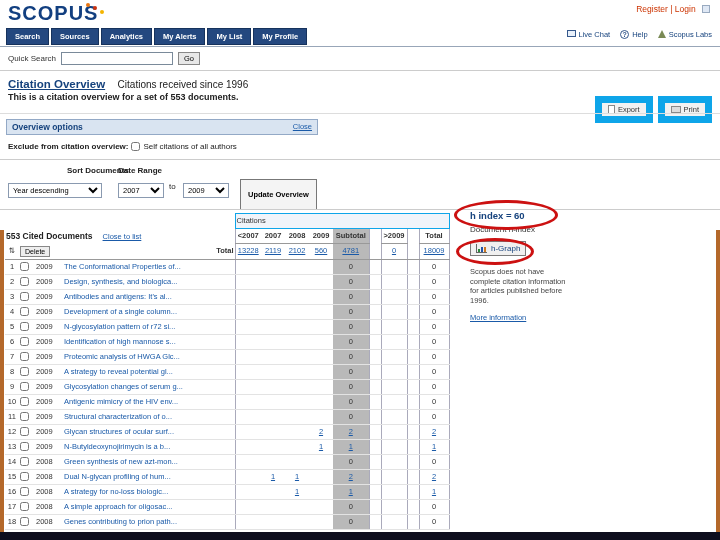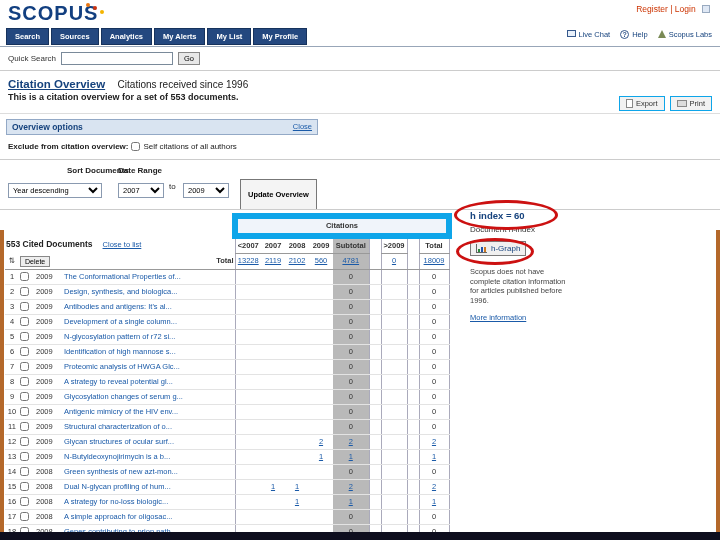--- a/index.html
+++ b/index.html
@@ -39,21 +39,21 @@
   .qs input { width:112px; height:13px; border:1px solid #7a8a9a; font-size:8px; padding:0 2px; }
   .qs .go { font-size:7.5px; border:1px solid #888; background:#e8e8e8; padding:1px 5px; cursor:pointer; }
 
   
   .title-row { position:absolute; left:8px; top:74px; }
   .page-title { font-size:11.5px; font-weight:bold; color:#15427d; text-decoration:underline; }
   .page-subtitle { font-size:10px; color:#222; margin-left:8px; }
   .desc { position:absolute; left:8px; top:92px; font-size:9px; font-weight:bold; color:#222; }
 
   .actions { position:absolute; right:8px; top:96px; display:flex; gap:5px; }
-  .action-btn { display:inline-flex; align-items:center; gap:3px; font-size:7.5px; color:#333; border:1px solid #0ea5e9; background:#f2f2f2; padding:2px 6px; cursor:pointer; }
+  .action-btn { display:inline-flex; align-items:center; gap:3px; font-size:7.5px; color:#333; border:7px solid #0ea5e9; background:#f2f2f2; padding:2px 6px; cursor:pointer; }
   .export-icon { display:inline-block; width:7px; height:9px; background:#fff; border:1px solid #888; }
   .print-icon  { display:inline-block; width:10px; height:7px; background:#dcdcdc; border:1px solid #888; }
 
   
   .opt-header { position:absolute; left:6px; top:119px; width:312px; height:16px; background:#d9e4f1; border:1px solid #93a9c6; font-size:8.5px; font-weight:bold; color:#15427d; padding:2px 5px; }
   .opt-close { float:right; font-weight:normal; color:#1a5aa8; text-decoration:underline; font-size:7.5px; cursor:pointer; }
   .exclude-row { position:absolute; left:8px; top:142px; display:flex; align-items:center; gap:3px; font-size:8px; color:#222; }
   .exclude-row .lbl { font-weight:bold; }
   .sort-label { position:absolute; top:166px; font-size:8px; font-weight:bold; color:#222; }
   .sort-label.s1 { left:24px;margin-left:43px; } .sort-label.s2 { left:118px; }
@@ -63,21 +63,21 @@
   .c-from { left:118px; } .c-from select { width:46px; }
   .c-tolabel { left:169px; top:182px; font-size:8px; color:#222; }
   .c-to { left:183px; } .c-to select { width:46px; }
   .c-update { left:240px; }
   .update-btn { font-size:7.5px; font-weight:bold; border:1px solid #777; background:#f4f4f4; padding:10px 7px; cursor:pointer; }
 
   
   .citetable { position:absolute; left:5px; top:213px; border-collapse:collapse; table-layout:fixed; }
   .citetable td { font-size:7.5px; color:#333; padding:2px 1px; line-height:10px; overflow:hidden; vertical-align:middle; }
   .nb { border:none; }
-  .caption-cell { border:6px solid #0ea5e9; background:#f0f4fa; text-align:center; font-weight:bold; font-size:8px; color:#15427d; }
+  .caption-cell { border:1px solid #0ea5e9; background:#f0f4fa; text-align:left; font-weight:normal; font-size:8px; color:#15427d; }
   .docshead { vertical-align:bottom; }
   .docs-count { font-weight:bold; font-size:8.5px; color:#222; }
   .savelink { color:#1a5aa8; text-decoration:underline; font-size:7.5px; margin-left:8px; cursor:pointer; }
   .colhead { text-align:center; font-weight:bold; font-size:7px; border-bottom:1px solid #999; }
   .num { text-align:center; }
   .sub { background:#b9b9b9; }
   .grpL { border-left:1px solid #aab; }
   .grpR { border-right:1px solid #aab; }
   .spacer { border:none; background:#fff; }
   tr.totals td { border-bottom:1px solid #999; }

